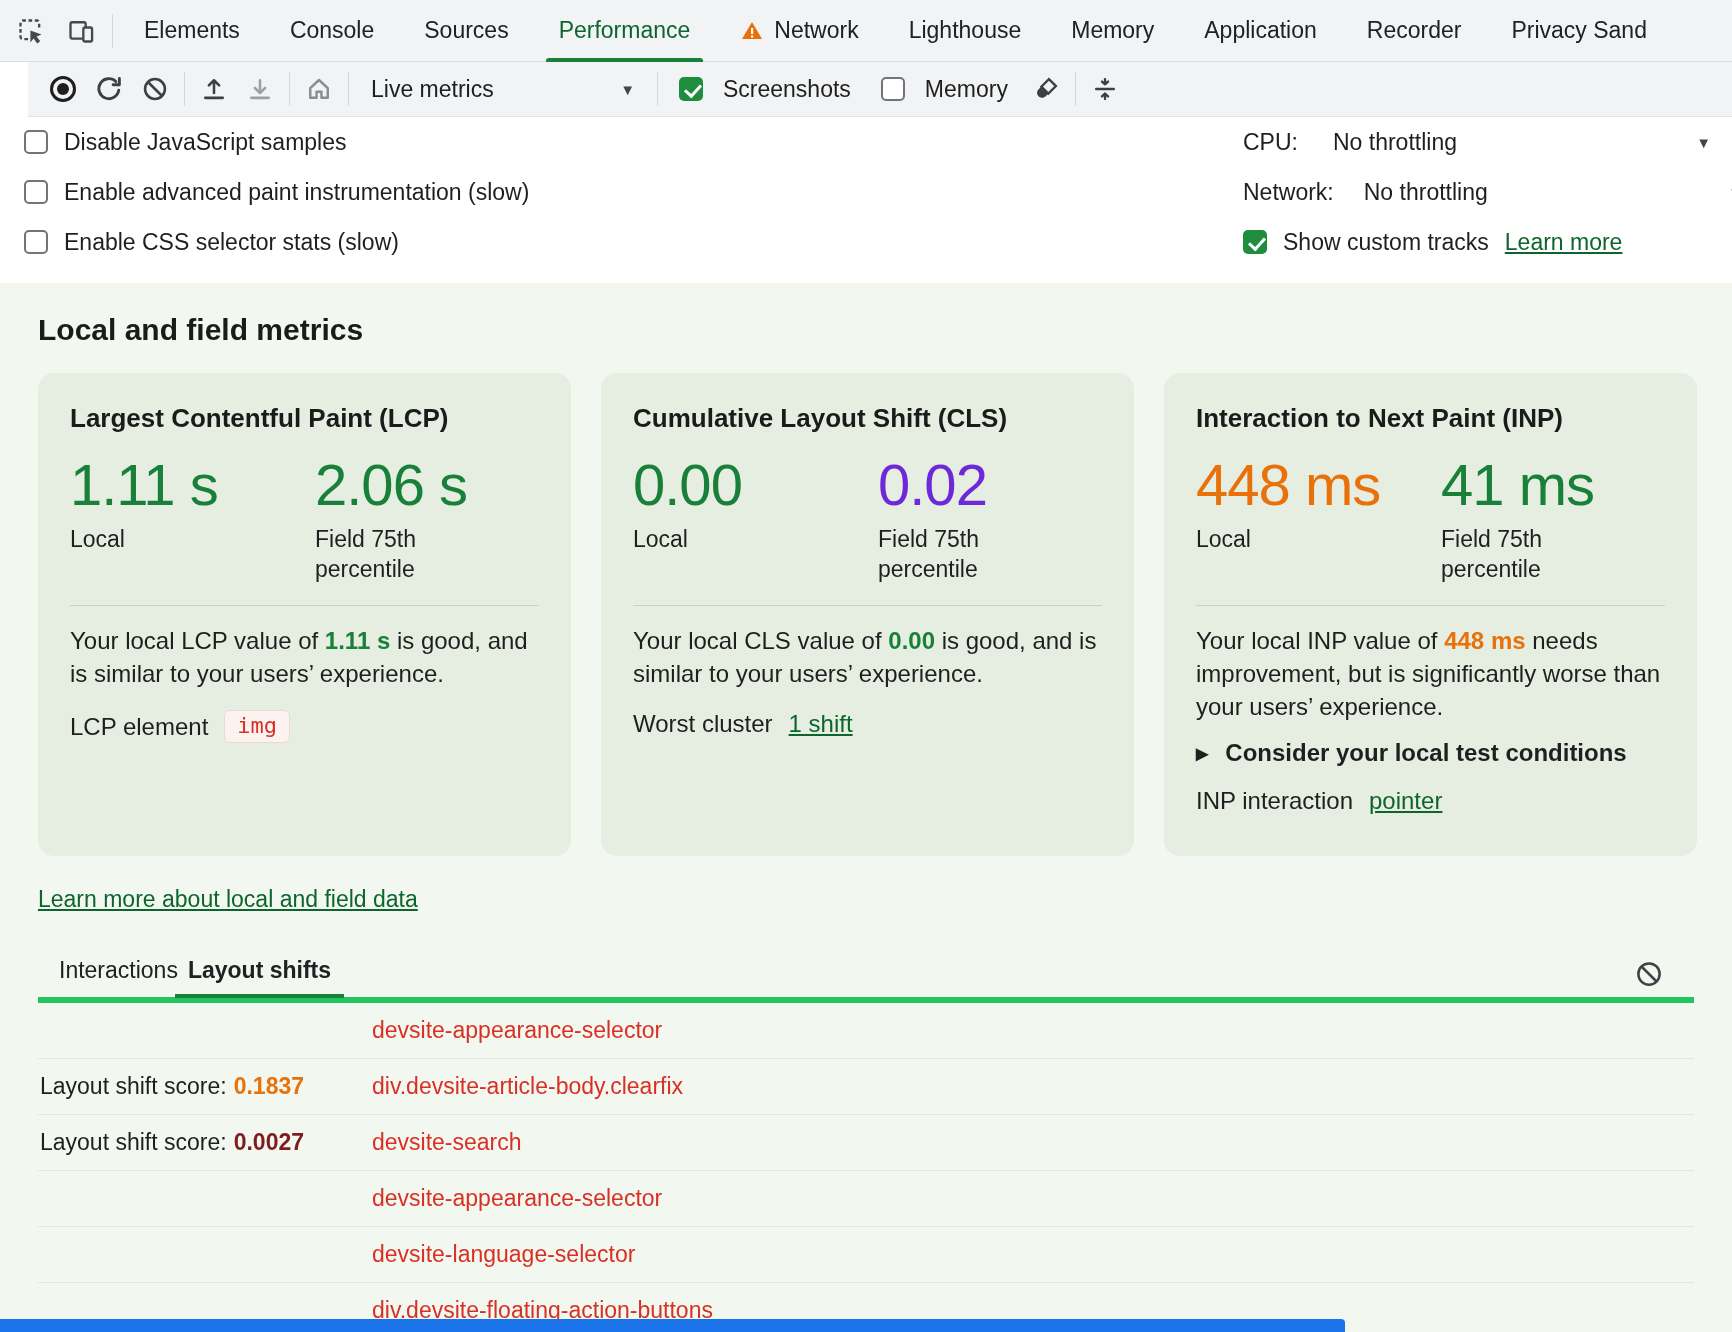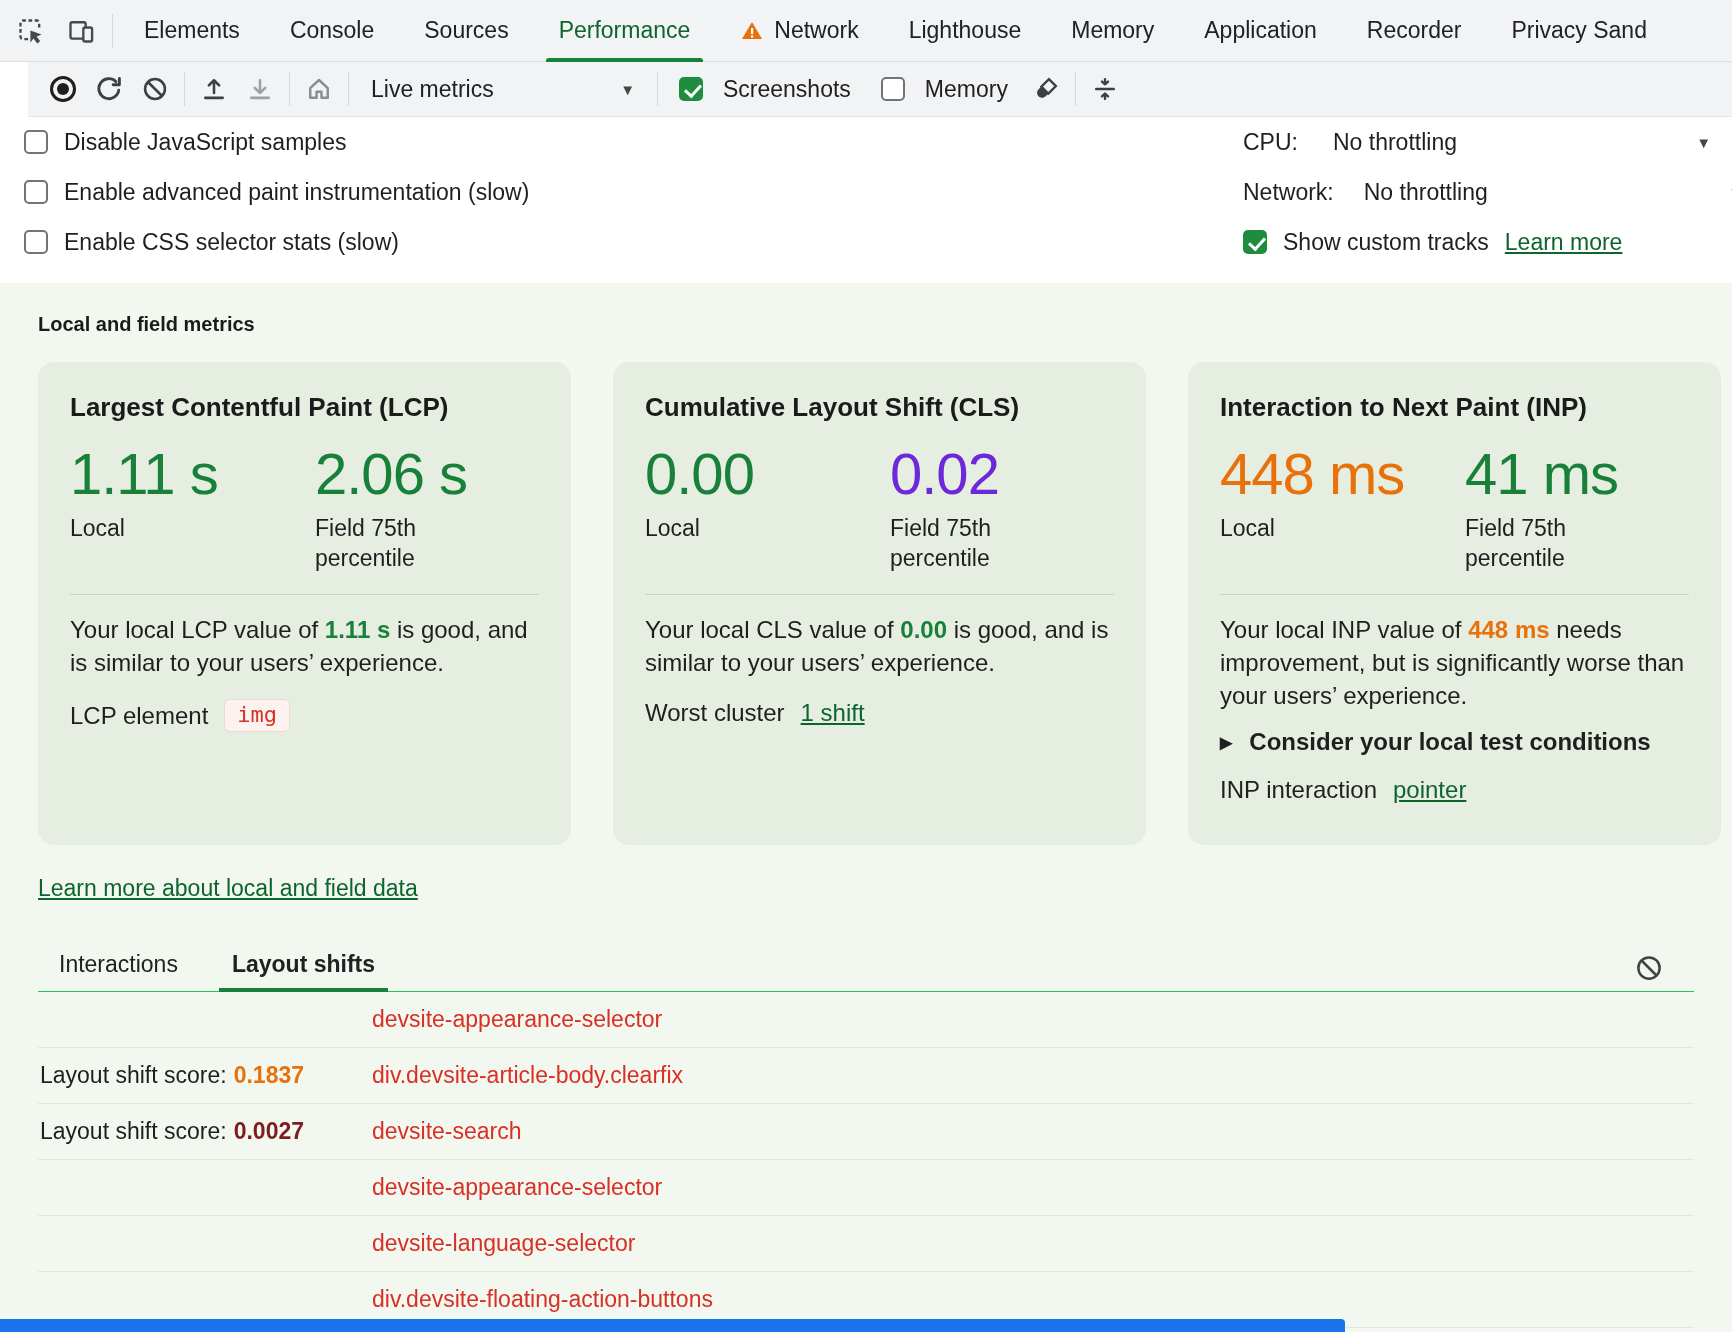--- a/index.html
+++ b/index.html
@@ -73,22 +73,22 @@
   .set-row .value { margin-left:14px; }
   .set-row .caret { margin-left:auto; }
   .link { text-decoration:underline; cursor:pointer; }
   .green-link { color:#0d652d; }
 
   
   .main {
     position:absolute; top:283px; left:0; right:0; bottom:0;
     background:#f2f7ef; padding:0 38px; overflow:hidden;
   }
-  .main h2 { margin-top:30px; font-size:20px; font-weight:600; color:#1b1b1b; }
-  .cards { display:flex; gap:42px; margin-top:26px; }
+  .main h2 { margin-top:30px; font-size:30px; font-weight:600; color:#1b1b1b; }
+  .cards { display:flex; gap:30px; margin-top:26px; }
   .card { width:533px; height:483px; background:#e6eee2; border-radius:16px; padding:30px 32px; flex:none; }
   .card-title { font-size:26px; font-weight:600; color:#1b1b1b; }
   .vals { display:flex; margin-top:20px; }
   .vcol { min-width:245px; }
   .big { font-size:58px; line-height:1.06; letter-spacing:-1px; font-weight:400; }
   .vlabel { font-size:23px; margin-top:10px; line-height:1.3; max-width:160px; color:#1f1f1f; }
   .card-div { border:none; border-top:1px solid #c6d4c1; margin:20px 0 18px; }
   .card-desc { font-size:24px; line-height:33px; color:#1f1f1f; }
   .desc-val { font-weight:700; }
   .card-footer { margin-top:20px; display:flex; align-items:center; gap:16px; font-size:24px; }
@@ -96,21 +96,21 @@
   .chip {
     font-family:"DejaVu Sans Mono", monospace; font-size:22px;
     padding:2px 12px 4px; background:#fcf3f1; border:1px solid #ecd9d5; border-radius:6px; cursor:pointer;
   }
   .inp-disclosure { margin-top:16px; display:flex; align-items:center; gap:17px; font-size:24px; font-weight:600; cursor:pointer; }
   .tri { font-size:16px; color:#1f1f1f; }
   .learn-link { display:inline-block; margin-top:30px; font-size:23px; }
 
   
   .logs { margin-top:44px; }
-  .logs-tabs { display:flex; align-items:flex-end; gap:44px; height:46px; padding-left:16px; border-bottom:1px solid #22c55e;text-align:center; }
+  .logs-tabs { display:flex; align-items:flex-end; height:46px; padding-left:16px; border-bottom:6px solid #22c55e;text-align:center; }
   .ltab { font-size:23px; padding:0 5px 13px; position:relative; cursor:pointer; color:#202124; }
   .ltab.active { font-weight:600; }
   .ltab.active::after { content:""; position:absolute; left:-8px; right:-8px; bottom:-1px; height:4px; background:#188038; }
   .logs-clear { margin-left:auto; margin-right:30px; margin-bottom:8px; border:none; background:transparent; cursor:pointer; }
   .lrow { display:flex; align-items:center; height:56px; border-bottom:1px solid #e3e5e2; font-size:23px; }
   .lscore { width:334px; flex:none; padding-left:2px; white-space:nowrap; }
   .lscore .sval { margin-left:7px; }
   .lel { cursor:pointer; white-space:nowrap; }
 
   .blue-bar { position:absolute; left:0; bottom:0; width:1345px; height:13px; z-index:6; border-radius:0 4px 0 0; }

